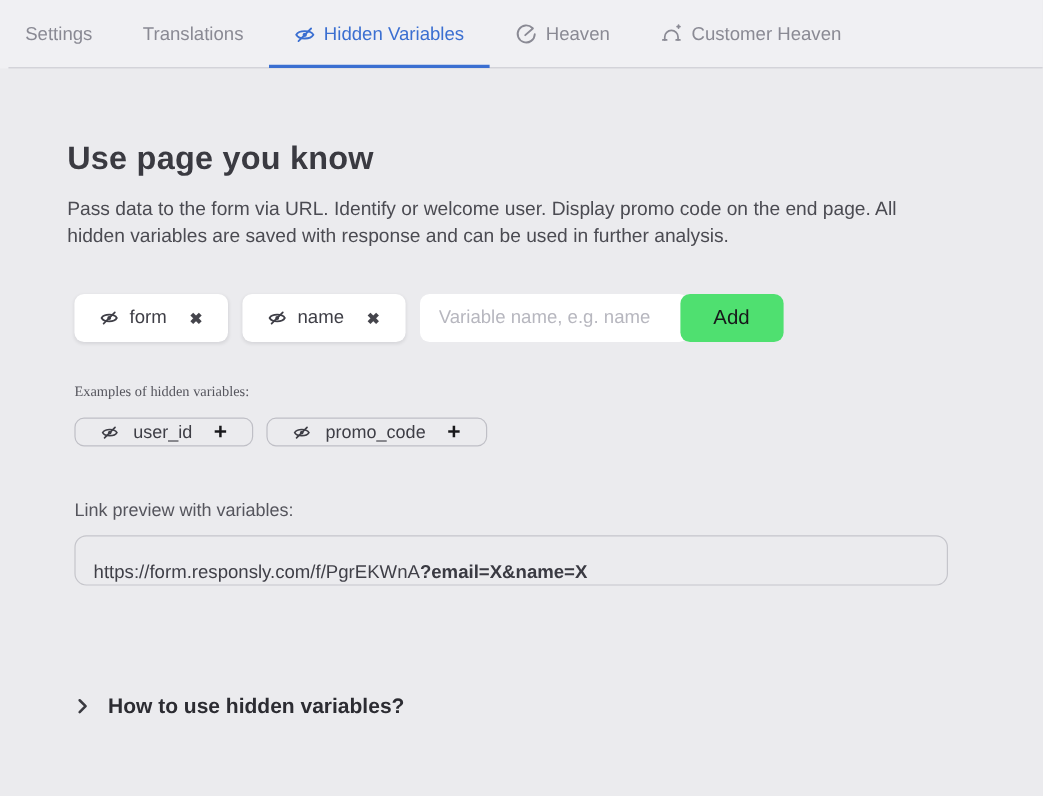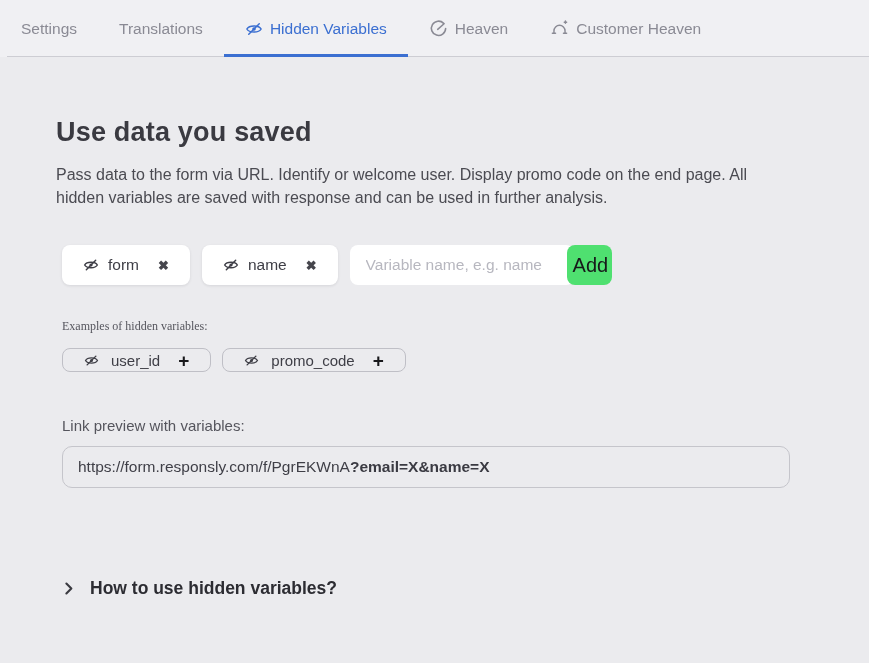--- a/index.html
+++ b/index.html
@@ -100,27 +100,27 @@
     outline: none;
     border-radius: 8px;
     padding: 0 16px;
     font-size: 15.5px;
     font-family: "Liberation Sans", sans-serif;
     color: #3e3e46;
     background: #ffffff;
   }
   .add-group input::placeholder { color: #b7b7bf; }
   .add-btn {
-    width: 45px;
+    width: 86px;
     margin-left: -7px;
     border: none;
     border-radius: 8px;
     background: #4fe070;
     color: #17181a;
-    font-size: 20px;
+    font-size: 17px;
     font-family: "Liberation Sans", sans-serif;
     cursor: pointer;
   }
 
   
   .examples-label {
     margin-top: 34px;
     font-size: 12px;
     color: #55555d;
     font-family: Liberation Serif, serif;
@@ -154,21 +154,21 @@
     font-size: 15px;
     color: #55555d;
   }
   .link-box {
     margin-top: 12px;
     width: 728px;
     height: 42px;
     border: 1px solid #c5c5cb;
     border-radius: 10px;
     display: flex;
-    align-items: center;
+    align-items: flex-end;
     padding: 0 15px;
     font-size: 15.5px;
     color: #3f3f47;
     white-space: nowrap;
   }
   .link-box b { font-weight: 700; color: #3a3a42; }
 
   
   .help-row {
     margin-top: 90px;
@@ -223,21 +223,21 @@
         <line x1="19.5" y1="2.5" x2="19.5" y2="5.5"></line>
         <line x1="18" y1="4" x2="21" y2="4"></line>
       </svg>
     </span>
     <span>Customer Heaven</span>
   </div>
 </div>
 
 <div class="content">
 
-  <h1 class="page-title">Use data you saved</h1>
+  <h1 class="page-title">Use page you know</h1>
 
   <p class="desc">Pass data to the form via URL. Identify or welcome user. Display promo code on the end page. All hidden variables are saved with response and can be used in further analysis.</p>
 
   <div class="vars-row inset">
     <div class="chip">
       <span class="eye">
         <svg width="16" height="16" viewBox="0 0 24 24" fill="none" stroke="currentColor" stroke-width="2.2" stroke-linecap="round">
           <path d="M2.5 12 C5.5 6.5, 18.5 6.5, 21.5 12 C18.5 17.5, 5.5 17.5, 2.5 12 Z"></path>
           <circle cx="12" cy="12" r="2.4" fill="currentColor" stroke="none"></circle>
           <line x1="5" y1="19" x2="19" y2="5"></line>

